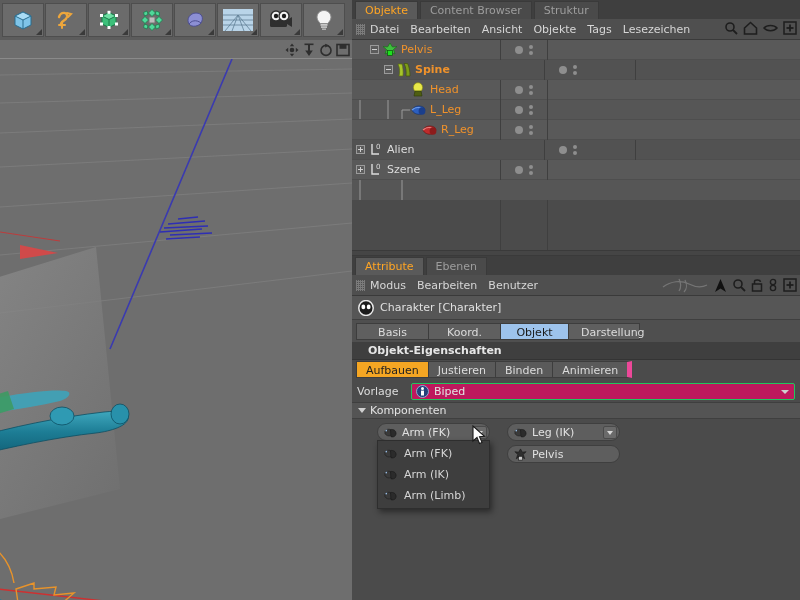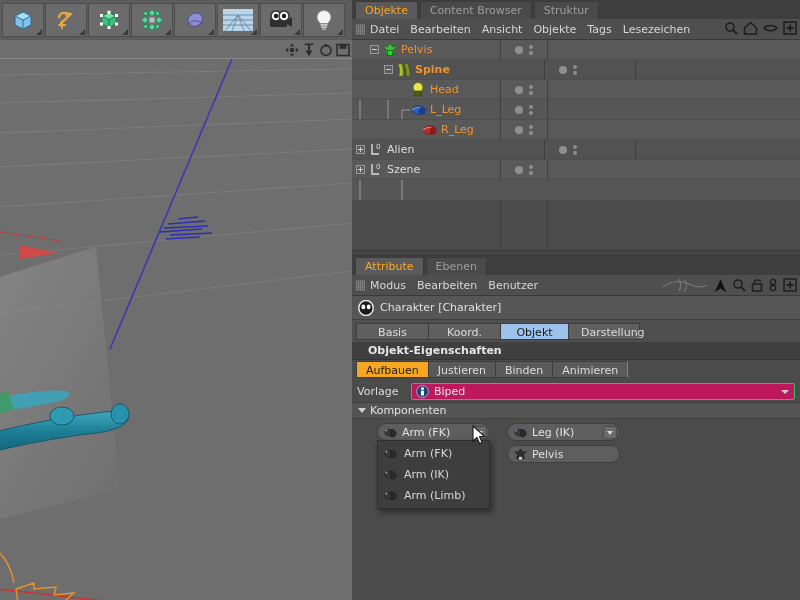--- a/index.html
+++ b/index.html
@@ -170,21 +170,21 @@
     padding-left: 16px;
     border-bottom: 1px solid #343434;
   }
 
   .seg-row2 { height: 21px; background: #4b4b4b; display: flex; align-items: flex-start; padding: 1px 4px; }
   .seg2 {
     height: 17px; line-height: 17px; padding: 0 9px;
     font-size: 11px; background: #5a5a5a; color: #dcdcdc;
     border: 1px solid #3d3d3d; border-right: none;
   }
-  .seg2:last-child { border-right: 1px solid #ec4899; }
+  .seg2:last-child { border-right: 5px solid #ec4899; }
   .seg2.sel { background: #f5a623; color: #222; font-weight: normal; }
 
   .field-row { height: 21px; display: flex; align-items: center; padding: 0 5px; background: #4b4b4b; }
   .field-label { font-size: 11px; color: #dcdcdc; width: 54px; }
   .combo {
     flex: 1 1 auto; height: 17px;
     background: #be185d;
     border: 1px solid #22c55e;
     border-radius: 2px;
     display: flex; align-items: center;

